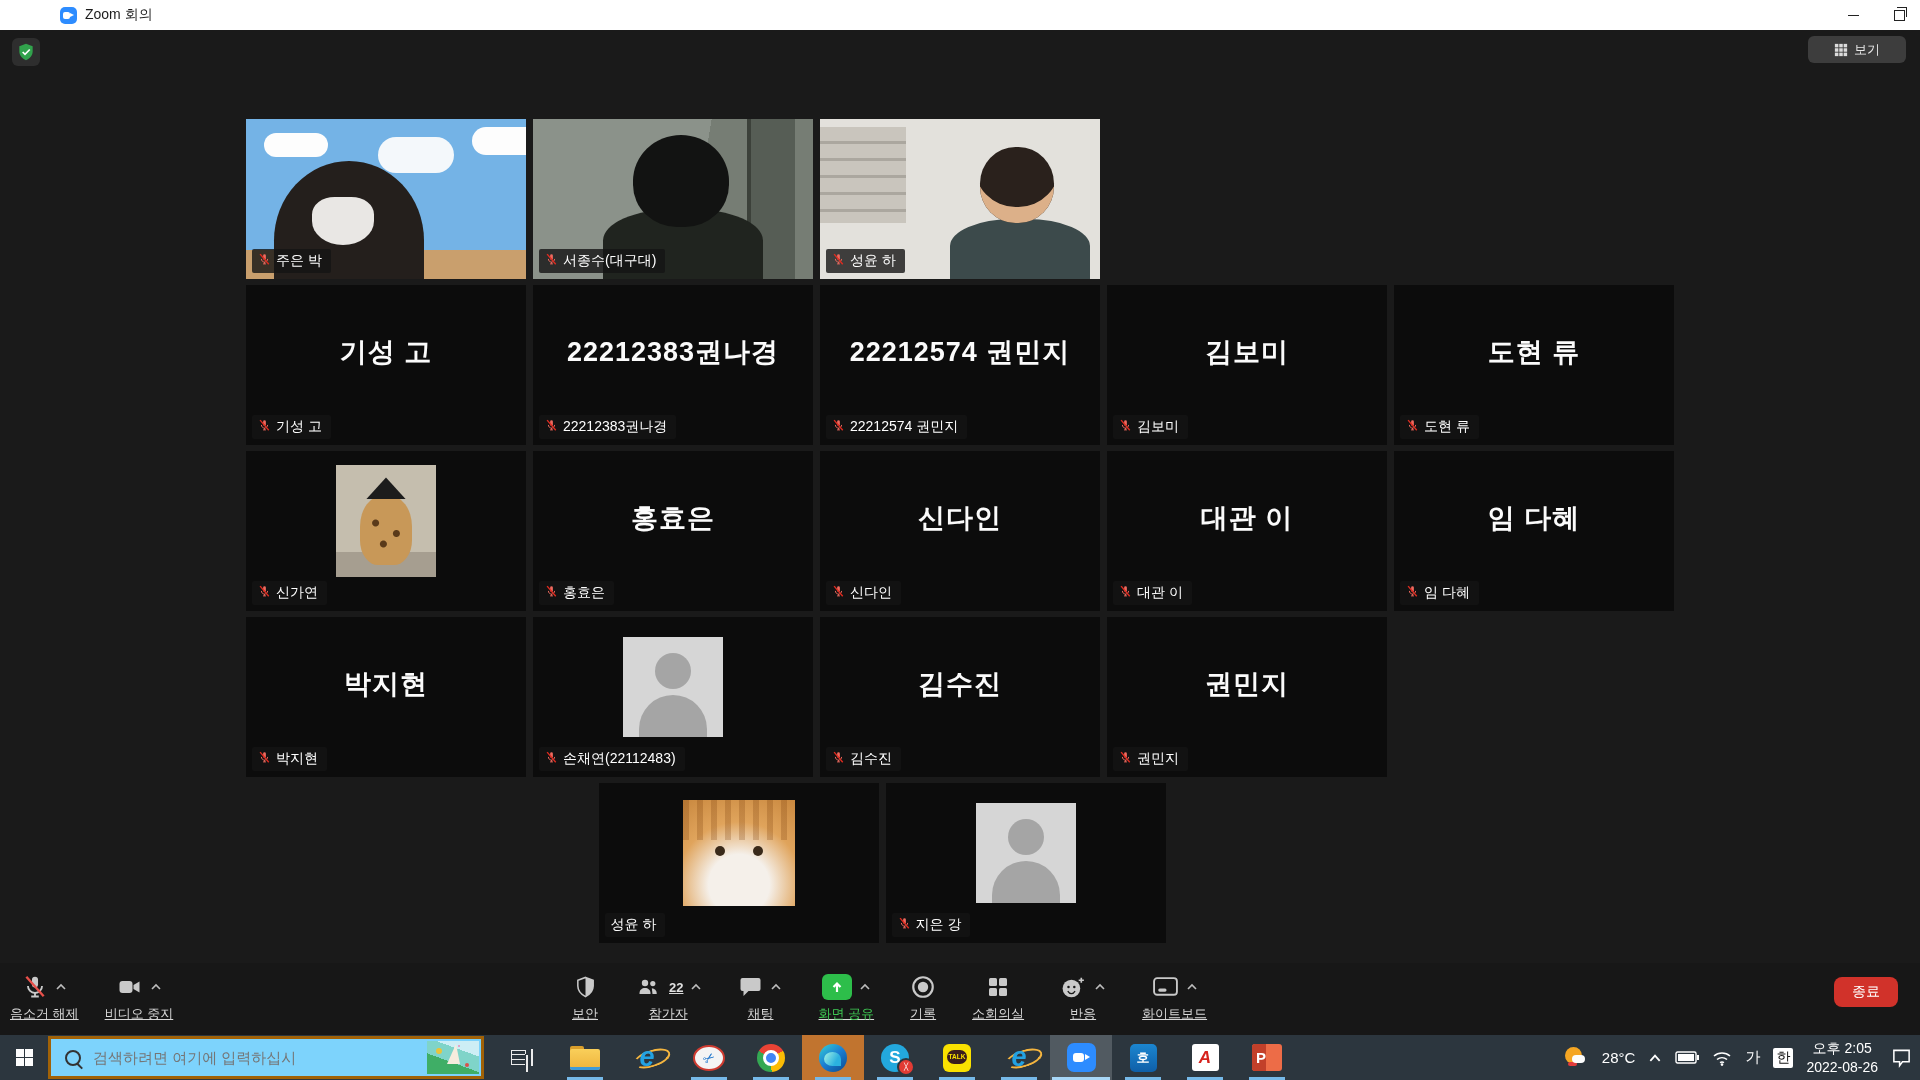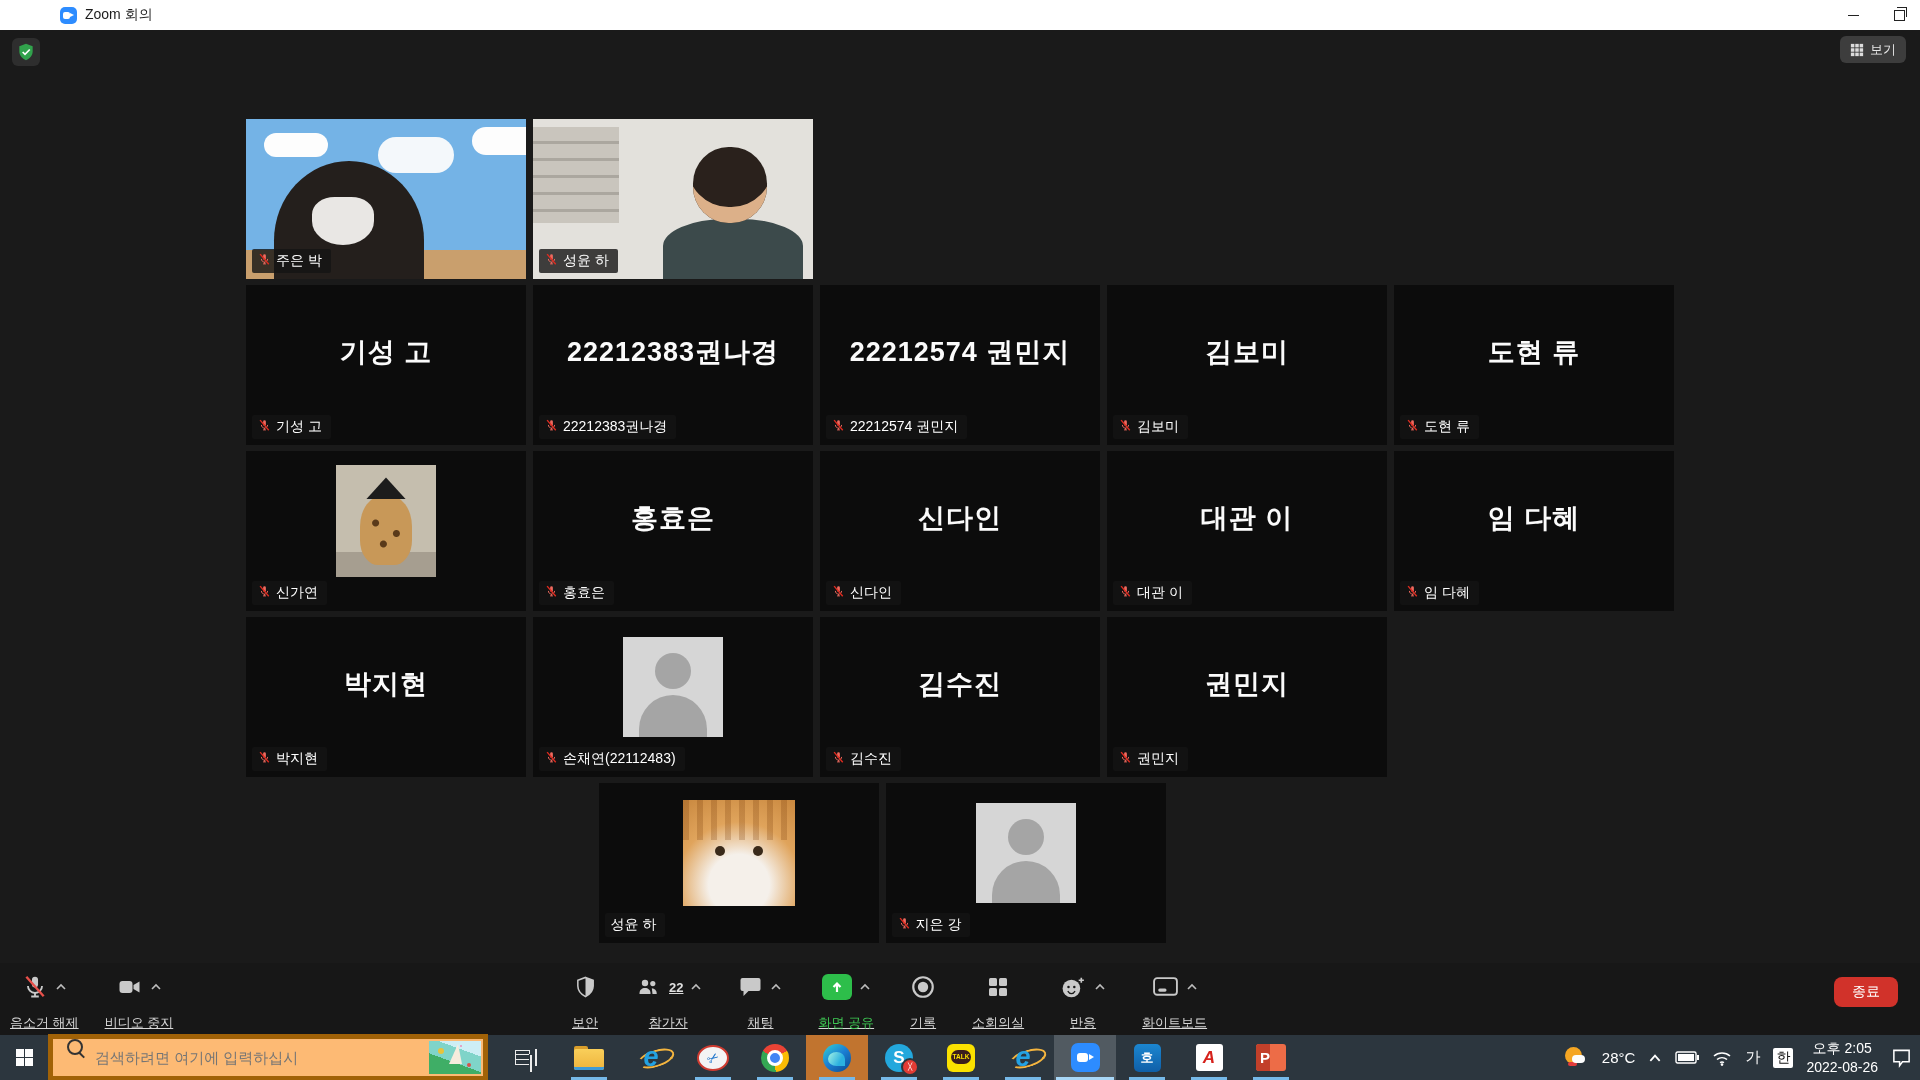--- a/index.html
+++ b/index.html
@@ -13,21 +13,21 @@
   .win-btn{width:46px;height:30px;display:flex;align-items:center;justify-content:center;}
   .glyph-min{width:11px;border-top:1.5px solid #222;}
   .glyph-restore{width:9px;height:9px;border:1.2px solid #222;position:relative;background:#fff;}
   .glyph-restore::before{content:"";position:absolute;left:2px;top:-4px;width:9px;height:9px;border:1.2px solid #222;border-bottom:none;border-left:none;}
   .glyph-close{position:relative;width:12px;height:12px;}
   .glyph-close::before,.glyph-close::after{content:"";position:absolute;left:-1px;top:5px;width:14px;border-top:1.5px solid #222;}
   .glyph-close::before{transform:rotate(45deg);}  .glyph-close::after{transform:rotate(-45deg);}
 
   .main{position:absolute;left:0;top:30px;width:1920px;height:1005px;background:#1a1a1a;}
   .shield-badge{position:absolute;left:12px;top:8px;width:28px;height:28px;border-radius:6px;background:#2e2e2e;display:flex;align-items:center;justify-content:center;}
-  .view-btn{position:absolute;right:14px;top:6px;height:27px;padding:0 10px;border-radius:6px;background:#3d3d3d;display:flex;align-items:center;gap:6px;color:#e8e8e8;font-size:13px;}
+  .view-btn{position:absolute;right:14px;top:6px;height:27px;padding:0 26px;border-radius:6px;background:#3d3d3d;display:flex;align-items:center;gap:6px;color:#e8e8e8;font-size:13px;}
 
   .gallery{position:absolute;left:246px;top:89px;width:1272px;}
   .tile-row{display:flex;gap:7px;margin-bottom:6px;}
   .tile-row.centered{justify-content:center;}
   .tile{position:relative;width:280px;height:160px;background:#0c0c0c;overflow:hidden;flex:0 0 auto;box-sizing:border-box;}
   .tile.active{border:3px solid #c3d935;}
   .name-label{position:absolute;left:6px;bottom:6px;display:flex;align-items:center;gap:5px;background:rgba(20,20,20,.8);color:#fff;font-size:14px;padding:3px 9px 3px 6px;border-radius:2px;max-width:250px;white-space:nowrap;z-index:5;}
   .big-name{position:absolute;left:0;right:0;top:0;bottom:26px;display:flex;align-items:center;justify-content:center;color:#fbfbfb;font-size:27px;font-weight:700;letter-spacing:1px;}
 
   .tile-visual{position:absolute;inset:0;}
@@ -69,34 +69,34 @@
   .ph-cat-face::after{content:"";position:absolute;left:32px;top:46px;width:10px;height:10px;border-radius:50%;background:#3a2a1a;box-shadow:38px 0 0 #3a2a1a;}
   
   .avatar-box{position:absolute;left:50%;top:44%;transform:translate(-50%,-50%);width:100px;height:100px;background:#d6d6d6;overflow:hidden;}
   .avatar-box::before{content:"";position:absolute;left:32px;top:16px;width:36px;height:36px;border-radius:50%;background:#a5a5a5;}
   .avatar-box::after{content:"";position:absolute;left:16px;top:58px;width:68px;height:50px;border-radius:34px 34px 0 0;background:#a5a5a5;}
 
   
   .zoombar{position:absolute;left:0;bottom:45px;width:1920px;height:72px;background:#171717;}
   .tb-item{display:flex;flex-direction:column;align-items:center;color:#d8d8d8;font-size:13px;text-decoration:underline;}
   .tb-iconrow{height:34px;display:flex;align-items:center;gap:7px;}
-  .tb-label{margin-top:10px;white-space:nowrap;}
+  .tb-label{margin-top:1px;white-space:nowrap;}
   .tb-left{position:absolute;left:10px;top:7px;display:flex;gap:26px;}
   .tb-center{position:absolute;left:572px;top:7px;display:flex;gap:36px;}
   .share-box{width:30px;height:26px;border-radius:6px;background:#2dbe4a;display:flex;align-items:center;justify-content:center;}
   .share .tb-label{color:#3fca54;}
   .tb-count{font-size:13px;color:#e0e0e0;font-weight:700;}
   .end-btn{position:absolute;right:22px;top:14px;width:64px;height:30px;border-radius:8px;background:#d1322a;color:#fff;font-size:14px;display:flex;align-items:center;justify-content:center;}
 
   
   .taskbar{position:absolute;left:0;bottom:0;width:1920px;height:45px;background:#2c363e;display:flex;align-items:center;}
   .start-btn{width:48px;height:45px;display:flex;align-items:center;justify-content:center;}
   .win-logo{width:17px;height:17px;background:linear-gradient(#fff,#fff);-webkit-mask:none;position:relative;background:transparent;}
   .win-logo::before{content:"";position:absolute;left:0;top:0;width:8px;height:8px;background:#fdfdfd;box-shadow:9px 0 0 #fdfdfd,0 9px 0 #fdfdfd,9px 9px 0 #fdfdfd;}
-  .search-box{width:430px;height:37px;background:#fdba74;border:5px solid #a16207;display:flex;position:relative;}
+  .search-box{width:430px;height:37px;background:#7dd3fc;border:3px solid #a16207;display:flex;align-items:center;position:relative;}
   .search-box input{border:none;outline:none;background:transparent;font-size:15px;color:#222;width:300px;font-family:inherit;}
   .search-glass{width:12px;height:12px;border:2px solid #333;border-radius:50%;position:relative;margin:0 10px 0 14px;}
   .search-glass::after{content:"";position:absolute;left:11px;top:11px;width:7px;border-top:2px solid #333;transform:rotate(45deg);transform-origin:0 0;}
   .search-art{position:absolute;right:2px;top:2px;width:52px;height:33px;background:linear-gradient(200deg,#cdeef5 0 30%,#7fd4c9 30% 60%,#3fae66 60% 100%);}
   .search-art::before{content:"";position:absolute;left:20px;top:3px;width:0;height:0;border-left:9px solid transparent;border-right:4px solid transparent;border-bottom:20px solid #f6ecdd;}
   .search-art::after{content:"";position:absolute;left:9px;top:7px;width:6px;height:6px;border-radius:50%;background:#e8c33c;box-shadow:28px 14px 0 -1px #d8524a,20px -5px 0 -2px #e98cb9;}
   .apps{display:flex;height:45px;margin-left:8px;}
   .app{width:62px;height:45px;position:relative;display:flex;align-items:center;justify-content:center;}
   .underline{position:absolute;bottom:0;left:13px;right:13px;height:3px;background:#76b9e8;}
   .hl-active{background:#515a61;}
@@ -197,20 +197,35 @@
             <span class="mic"><svg viewBox="0 0 16 16" width="13" height="13">
                 <rect x="6.3" y="1.6" width="3.4" height="7" rx="1.7" fill="#ee6a5f"></rect>
                 <path d="M4.2 7.3c0 2.2 1.7 3.9 3.8 3.9s3.8-1.7 3.8-3.9" fill="none" stroke="#ee6a5f" stroke-width="1.2"></path>
                 <path d="M8 11.2v2M6.2 13.4h3.6" stroke="#ee6a5f" stroke-width="1.2"></path>
                 <path d="M2.6 1.4l10.6 12.4" stroke="#e02b20" stroke-width="1.7"></path>
               </svg></span>
             <span>주은 박</span>
           </div>
         </div>
         <div class="tile">
+          <div class="tile-visual vis-seo">
+            <i class="x1"></i>
+            <i class="x2"></i>
+          </div>
+          <div class="name-label">
+            <span class="mic"><svg viewBox="0 0 16 16" width="13" height="13">
+                <rect x="6.3" y="1.6" width="3.4" height="7" rx="1.7" fill="#ee6a5f"></rect>
+                <path d="M4.2 7.3c0 2.2 1.7 3.9 3.8 3.9s3.8-1.7 3.8-3.9" fill="none" stroke="#ee6a5f" stroke-width="1.2"></path>
+                <path d="M8 11.2v2M6.2 13.4h3.6" stroke="#ee6a5f" stroke-width="1.2"></path>
+                <path d="M2.6 1.4l10.6 12.4" stroke="#e02b20" stroke-width="1.7"></path>
+              </svg></span>
+            <span>서종수(대구대)</span>
+          </div>
+        </div>
+        <div class="tile">
           <div class="tile-visual vis-ha">
             <i class="x1"></i>
             <i class="x2"></i>
           </div>
           <div class="name-label">
             <span class="mic"><svg viewBox="0 0 16 16" width="13" height="13">
                 <rect x="6.3" y="1.6" width="3.4" height="7" rx="1.7" fill="#ee6a5f"></rect>
                 <path d="M4.2 7.3c0 2.2 1.7 3.9 3.8 3.9s3.8-1.7 3.8-3.9" fill="none" stroke="#ee6a5f" stroke-width="1.2"></path>
                 <path d="M8 11.2v2M6.2 13.4h3.6" stroke="#ee6a5f" stroke-width="1.2"></path>
                 <path d="M2.6 1.4l10.6 12.4" stroke="#e02b20" stroke-width="1.7"></path>

